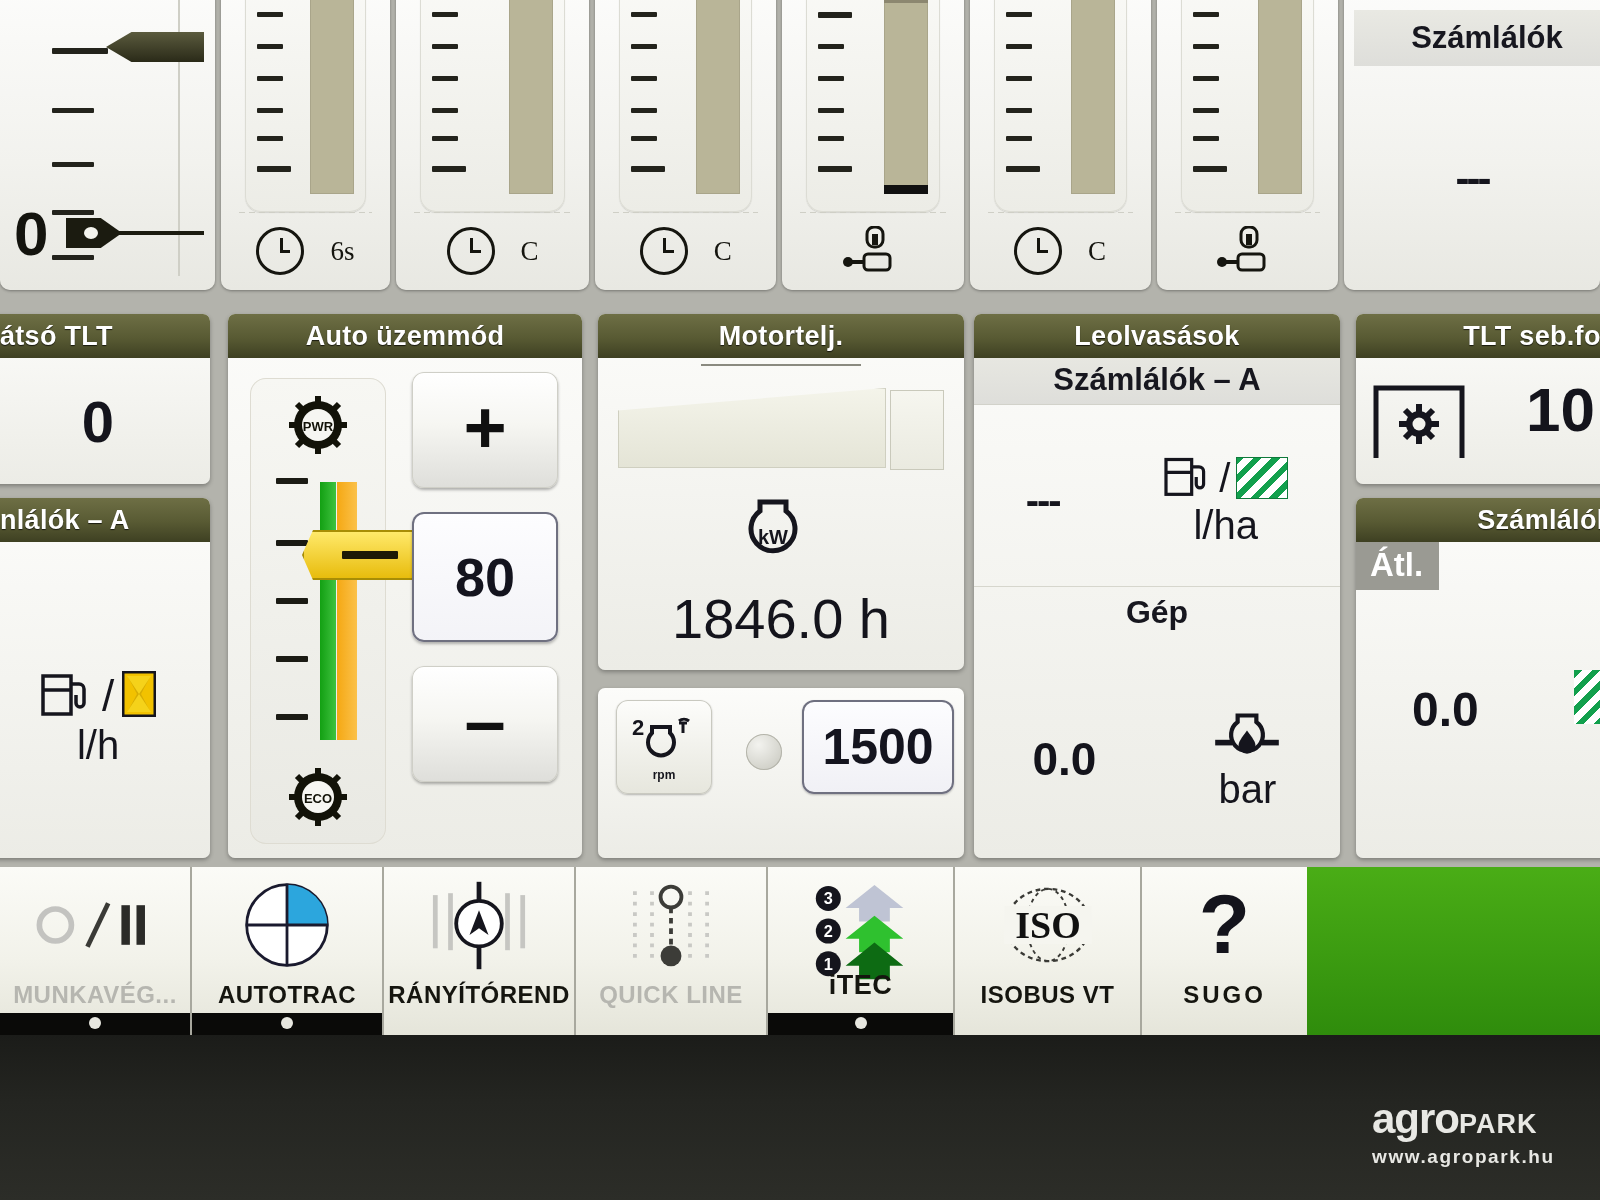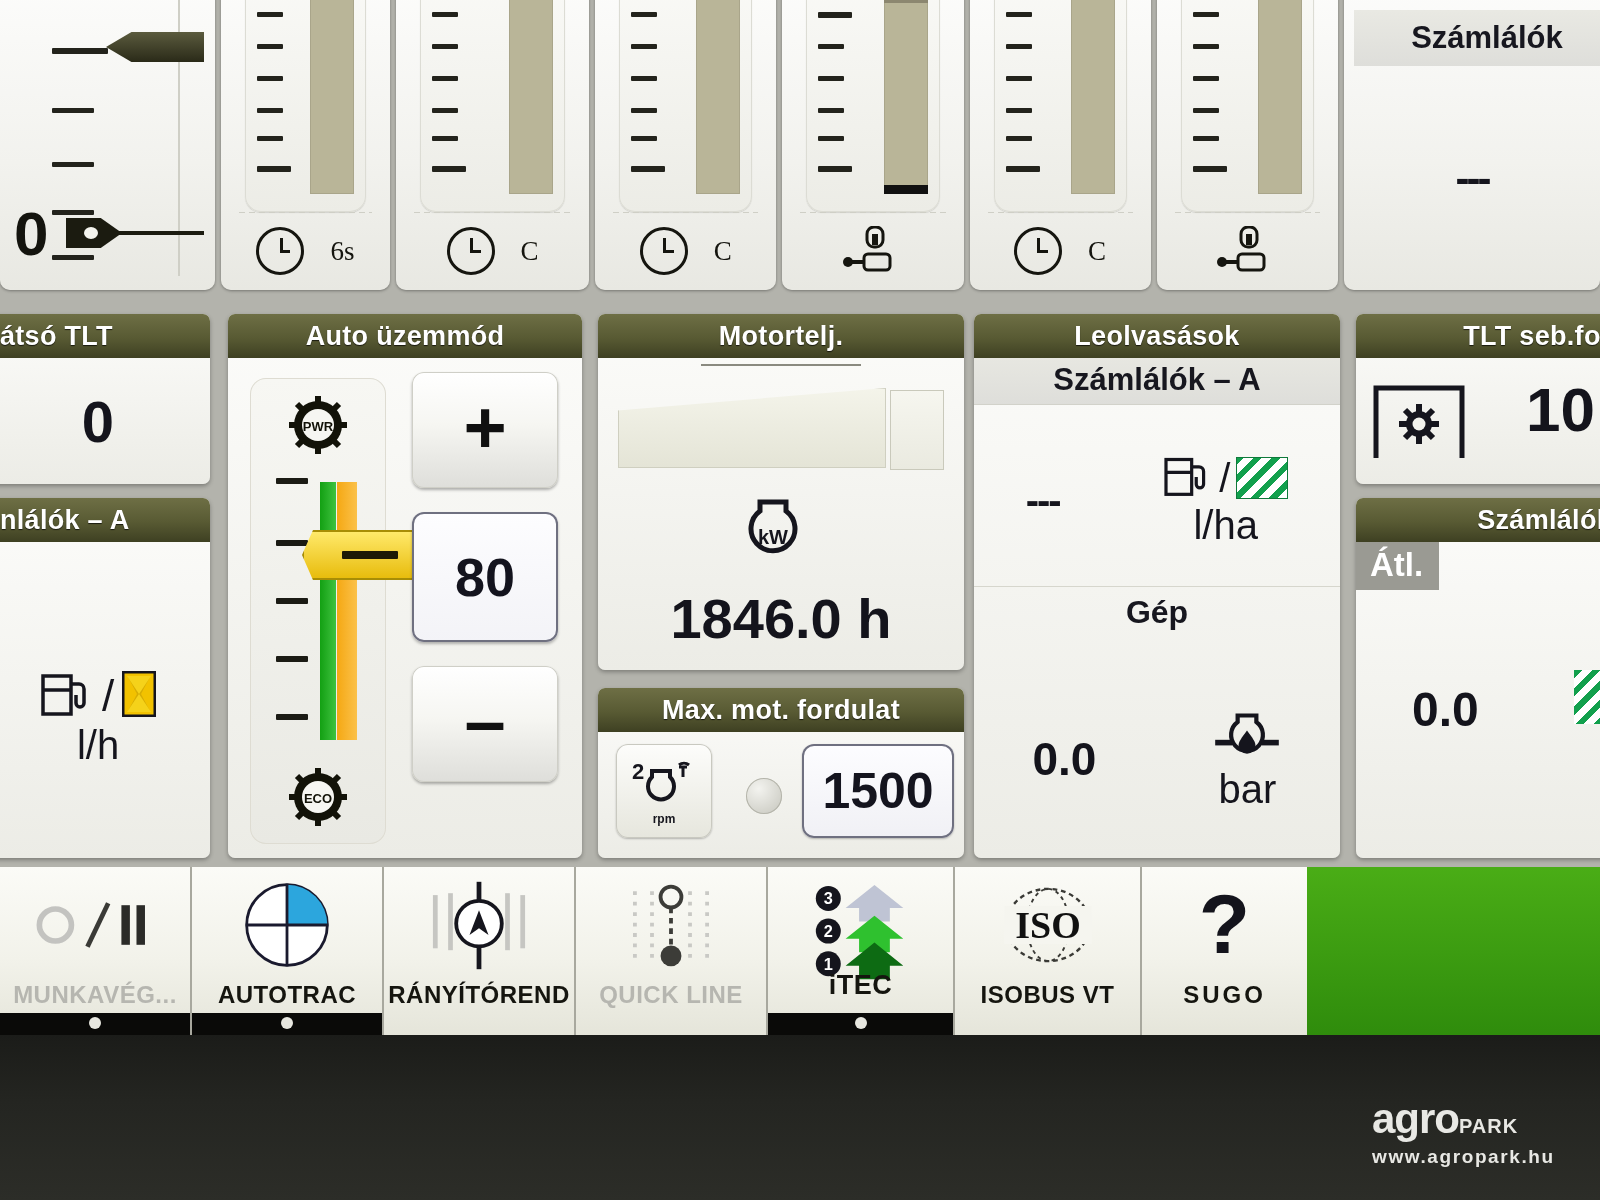--- a/index.html
+++ b/index.html
@@ -161,21 +161,21 @@
   .tb.dim .tlabel{color:#b6b6b0;}
   .tb .tico{height:92px;display:flex;align-items:center;justify-content:center;width:100%;}
   .tb .dot{position:absolute;bottom:0;left:0;right:0;height:22px;background:#0a0a08;}
   .tb .dot:after{content:"";position:absolute;left:50%;top:4px;margin-left:-6px;width:12px;height:12px;border-radius:50%;background:#e8e8e0;}
   .tb-green{flex:1;background:linear-gradient(180deg,#4aad16,#2f8c0c);border:0;}
 
   .bezel-bottom{position:absolute;left:0;top:1035px;width:1600px;height:165px;background:linear-gradient(180deg,#1b1c19 0%,#242521 40%,#2c2d28 100%);}
   .wm{position:absolute;right:18px;bottom:10px;width:210px;height:92px;color:#e8e8e4;}
   .wm .l1{font-size:42px;font-weight:bold;letter-spacing:-1px;line-height:1;}
   .wm .l1 b{font-weight:bold;}
-  .wm .l1 span{font-size:20px;letter-spacing:1px;}
+  .wm .l1 span{font-size:27px;letter-spacing:1px;}
   .wm .l2{font-size:19px;font-weight:bold;letter-spacing:1.6px;margin-top:6px;}
 </style>
 </head>
 <body>
 
 <div class="screen" data-name="tractor-display-screen">
 
   <div class="gaugerow" data-name="top-gauge-row">
 
     <div class="gcard g-w1" data-name="gauge-card-pointer">
@@ -477,26 +477,25 @@
         <div class="tp" data-name="engine-power-curve"></div>
         <div class="tp2" data-name="engine-power-boost-box"></div>
       </div>
       <div style="position:absolute;left:0;right:16px;top:128px;display:flex;justify-content:center;" data-name="kw-engine-icon">
         <svg viewBox="0 0 72 72" width="72" height="72">
           <path d="M23 10 h26 l0 9 a22 22 0 1 1 -26 0 Z" fill="none" stroke="#15151d" stroke-width="5"></path>
           <text x="36" y="52" font-size="20" font-weight="bold" text-anchor="middle" fill="#15151d" font-family="Liberation Sans, sans-serif">kW</text>
         </svg>
       </div>
       <div class="dashline" data-name="engine-power-divider"></div>
-      <div style="position:absolute;left:0;right:0;top:222px;text-align:center;font-size:56px;font-weight:bold;color:#14141c;" data-name="engine-hours-value">1846.0 h</div>
+      <div style="position:absolute;left:0;right:0;top:222px;text-align:center;font-size:56px;font-weight:normal;color:#14141c;" data-name="engine-hours-value">1846.0 h</div>
     </div>
   </div>
 
   <div class="panel" style="left:598px;top:688px;width:366px;height:170px;" data-name="panel-max-engine-speed">
-    <div class="phead" data-name="panel-max-engine-speed-title">Max. mot. fordulat</div>
     <div class="pbody" style="height:126px;position:relative;display:flex;align-items:center;" data-name="panel-max-engine-speed-body">
       <div style="position:absolute;left:18px;top:12px;width:96px;height:94px;background:linear-gradient(180deg,#fdfdfb,#e6e6dd);border-radius:12px;box-shadow:inset 0 0 0 1px #c9c9c0,0 1px 2px rgba(0,0,0,.25);display:flex;align-items:center;justify-content:center;" data-name="engine-speed-preset-button">
         <svg viewBox="0 0 86 84" width="86" height="84">
           <text x="11" y="30" font-size="22" font-weight="bold" fill="#15151d" font-family="Liberation Sans, sans-serif" data-name="preset-number">2</text>
           <path d="M31 22 h18 l0 6 a13 13 0 1 1 -18 0 Z" fill="none" stroke="#15151d" stroke-width="4"></path>
           <path d="M62 18 l0 10 m-4 -10 l8 0" stroke="#15151d" stroke-width="3" fill="none"></path>
           <path d="M58 16 a8 8 0 0 1 10 0" stroke="#15151d" stroke-width="3" fill="none"></path>
           <text x="43" y="74" font-size="12" font-weight="bold" text-anchor="middle" fill="#15151d" font-family="Liberation Sans, sans-serif">rpm</text>
         </svg>
       </div>

